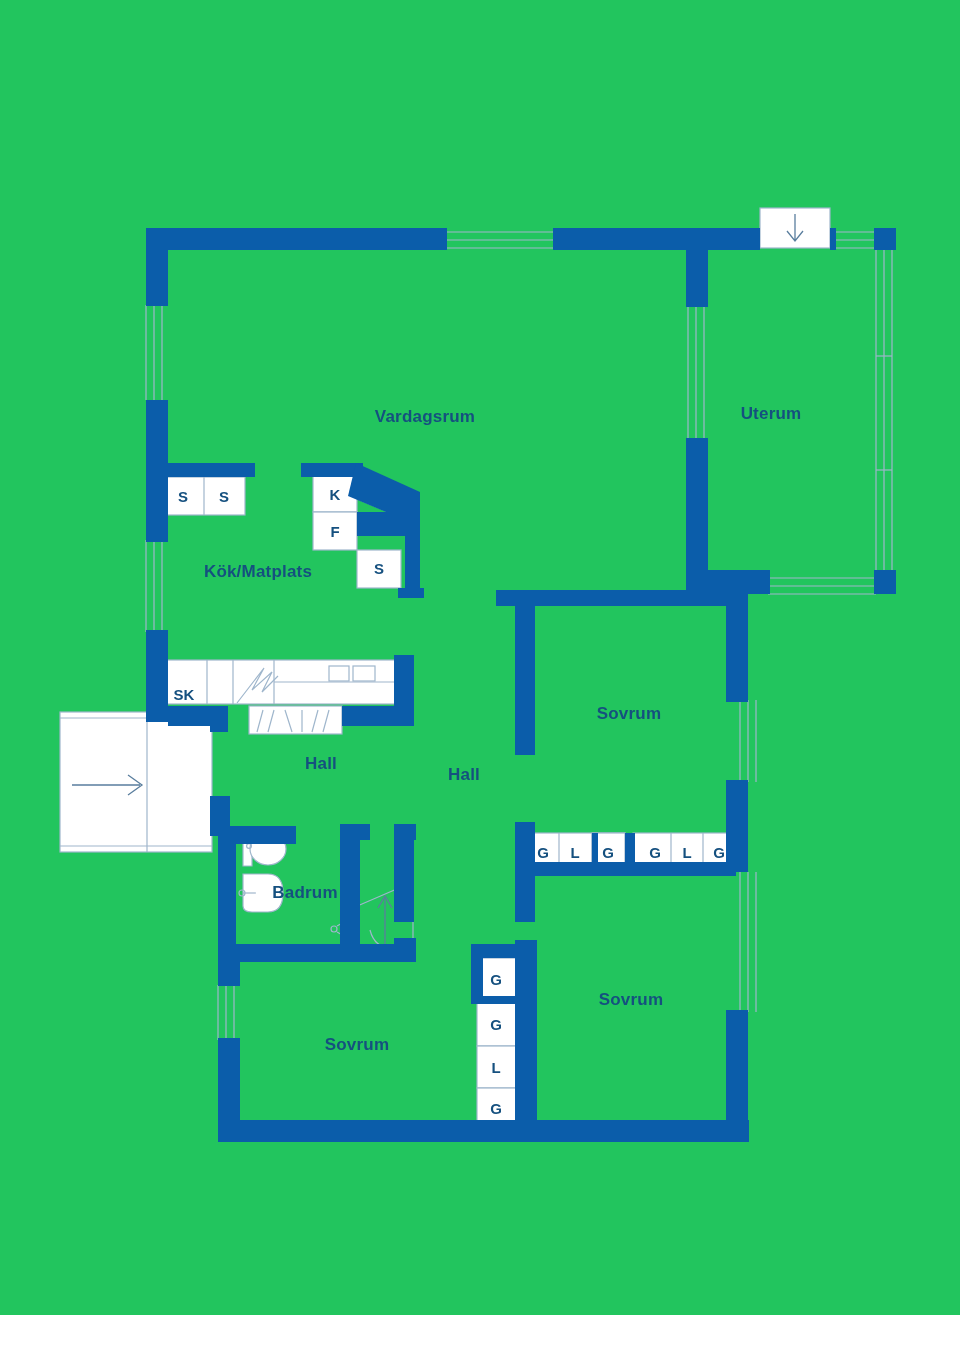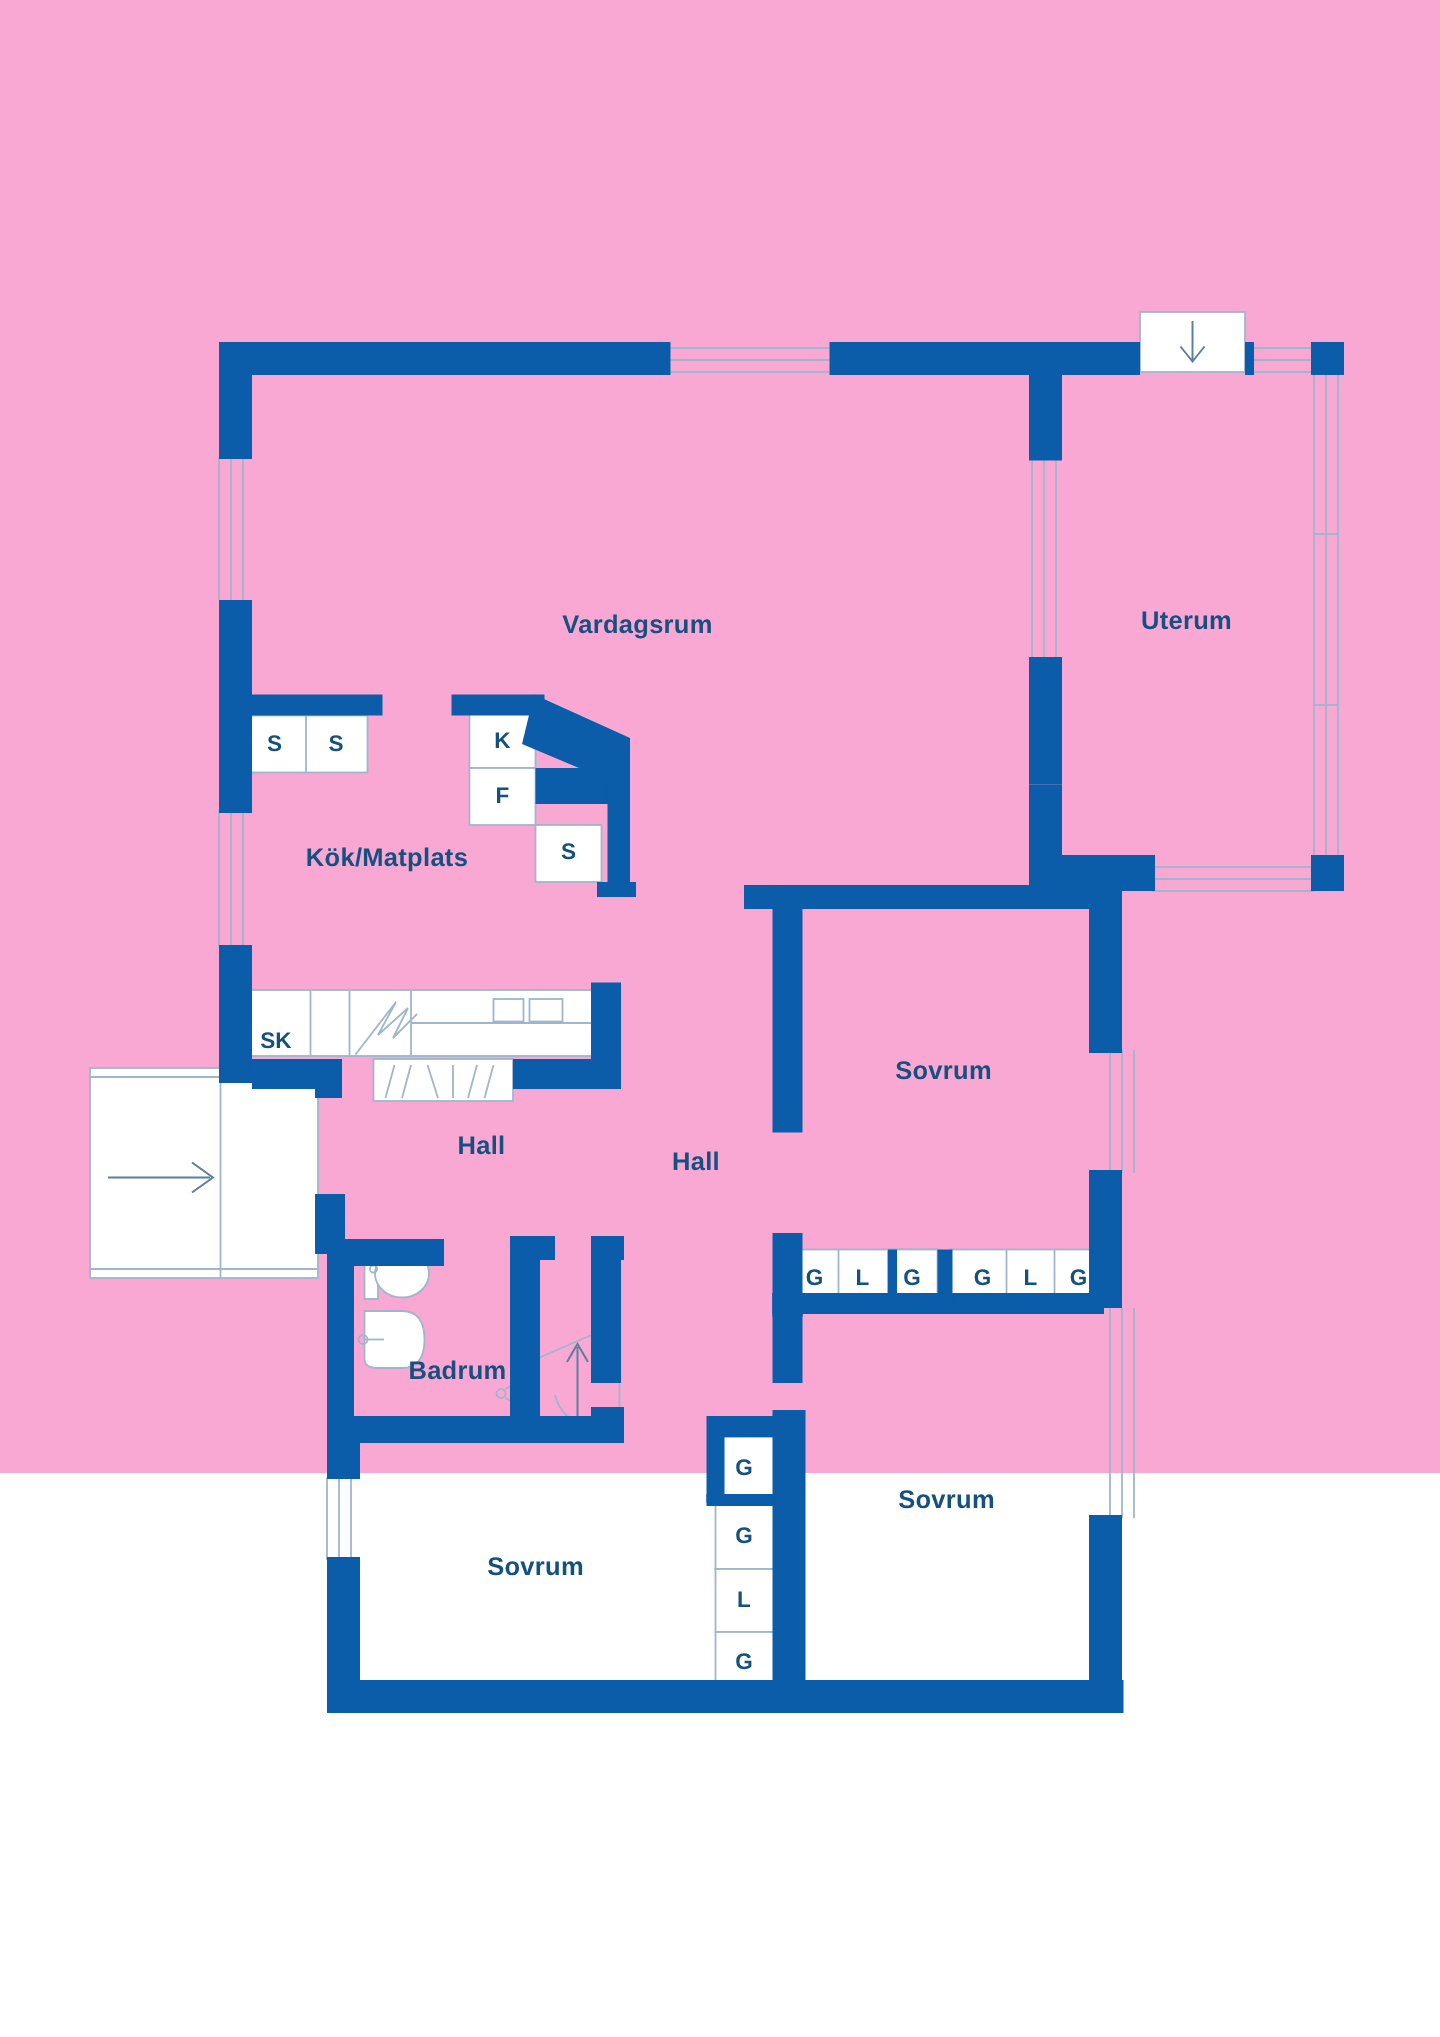--- a/index.html
+++ b/index.html
@@ -9,22 +9,22 @@
   }
   body {
     width: 960px;
     height: 1358px;
     font-family: "Liberation Sans", sans-serif;
     overflow: hidden;
   }
   #floorplan-root {
     position: relative;
     width: 960px;
-    height: 982px;
-    background: #f9a8d4;
+    height: 1315px;
+    background: #22c55e;
   }
   #plan-svg {
     position: absolute;
     left: 0;
     top: 0;
     width: 960px;
     height: 1358px;
   }
   .room-label {
     position: absolute;
@@ -233,25 +233,25 @@
 
       <rect x="515" y="940" width="22" height="182"></rect>
       <rect x="477" y="944" width="58" height="14"></rect>
       <rect x="471" y="944" width="12" height="58"></rect>
       <rect x="471" y="996" width="46" height="8"></rect>
 
     </g>
   </svg>
 
   <div class="room-label big" style="left:425px; top:417px;">Vardagsrum</div>
-  <div class="room-label big" style="left:791px; top:414px;">Uterum</div>
+  <div class="room-label big" style="left:771px; top:414px;">Uterum</div>
   <div class="room-label big" style="left:258px; top:572px;">Kök/Matplats</div>
   <div class="room-label big" style="left:321px; top:764px;">Hall</div>
   <div class="room-label big" style="left:464px; top:775px;">Hall</div>
-  <div class="room-label big" style="left:305px; top:893px;margin-top:21px;">Badrum</div>
+  <div class="room-label big" style="left:305px; top:893px;">Badrum</div>
   <div class="room-label big" style="left:629px; top:714px;">Sovrum</div>
   <div class="room-label big" style="left:631px; top:1000px;">Sovrum</div>
   <div class="room-label big" style="left:357px; top:1045px;">Sovrum</div>
 
   <div class="unit-label" style="left:183px; top:496px;">S</div>
   <div class="unit-label" style="left:224px; top:496px;">S</div>
   <div class="unit-label" style="left:335px; top:494px;">K</div>
   <div class="unit-label" style="left:335px; top:531px;">F</div>
   <div class="unit-label" style="left:379px; top:568px;">S</div>
   <div class="unit-label" style="left:184px; top:694px;">SK</div>

